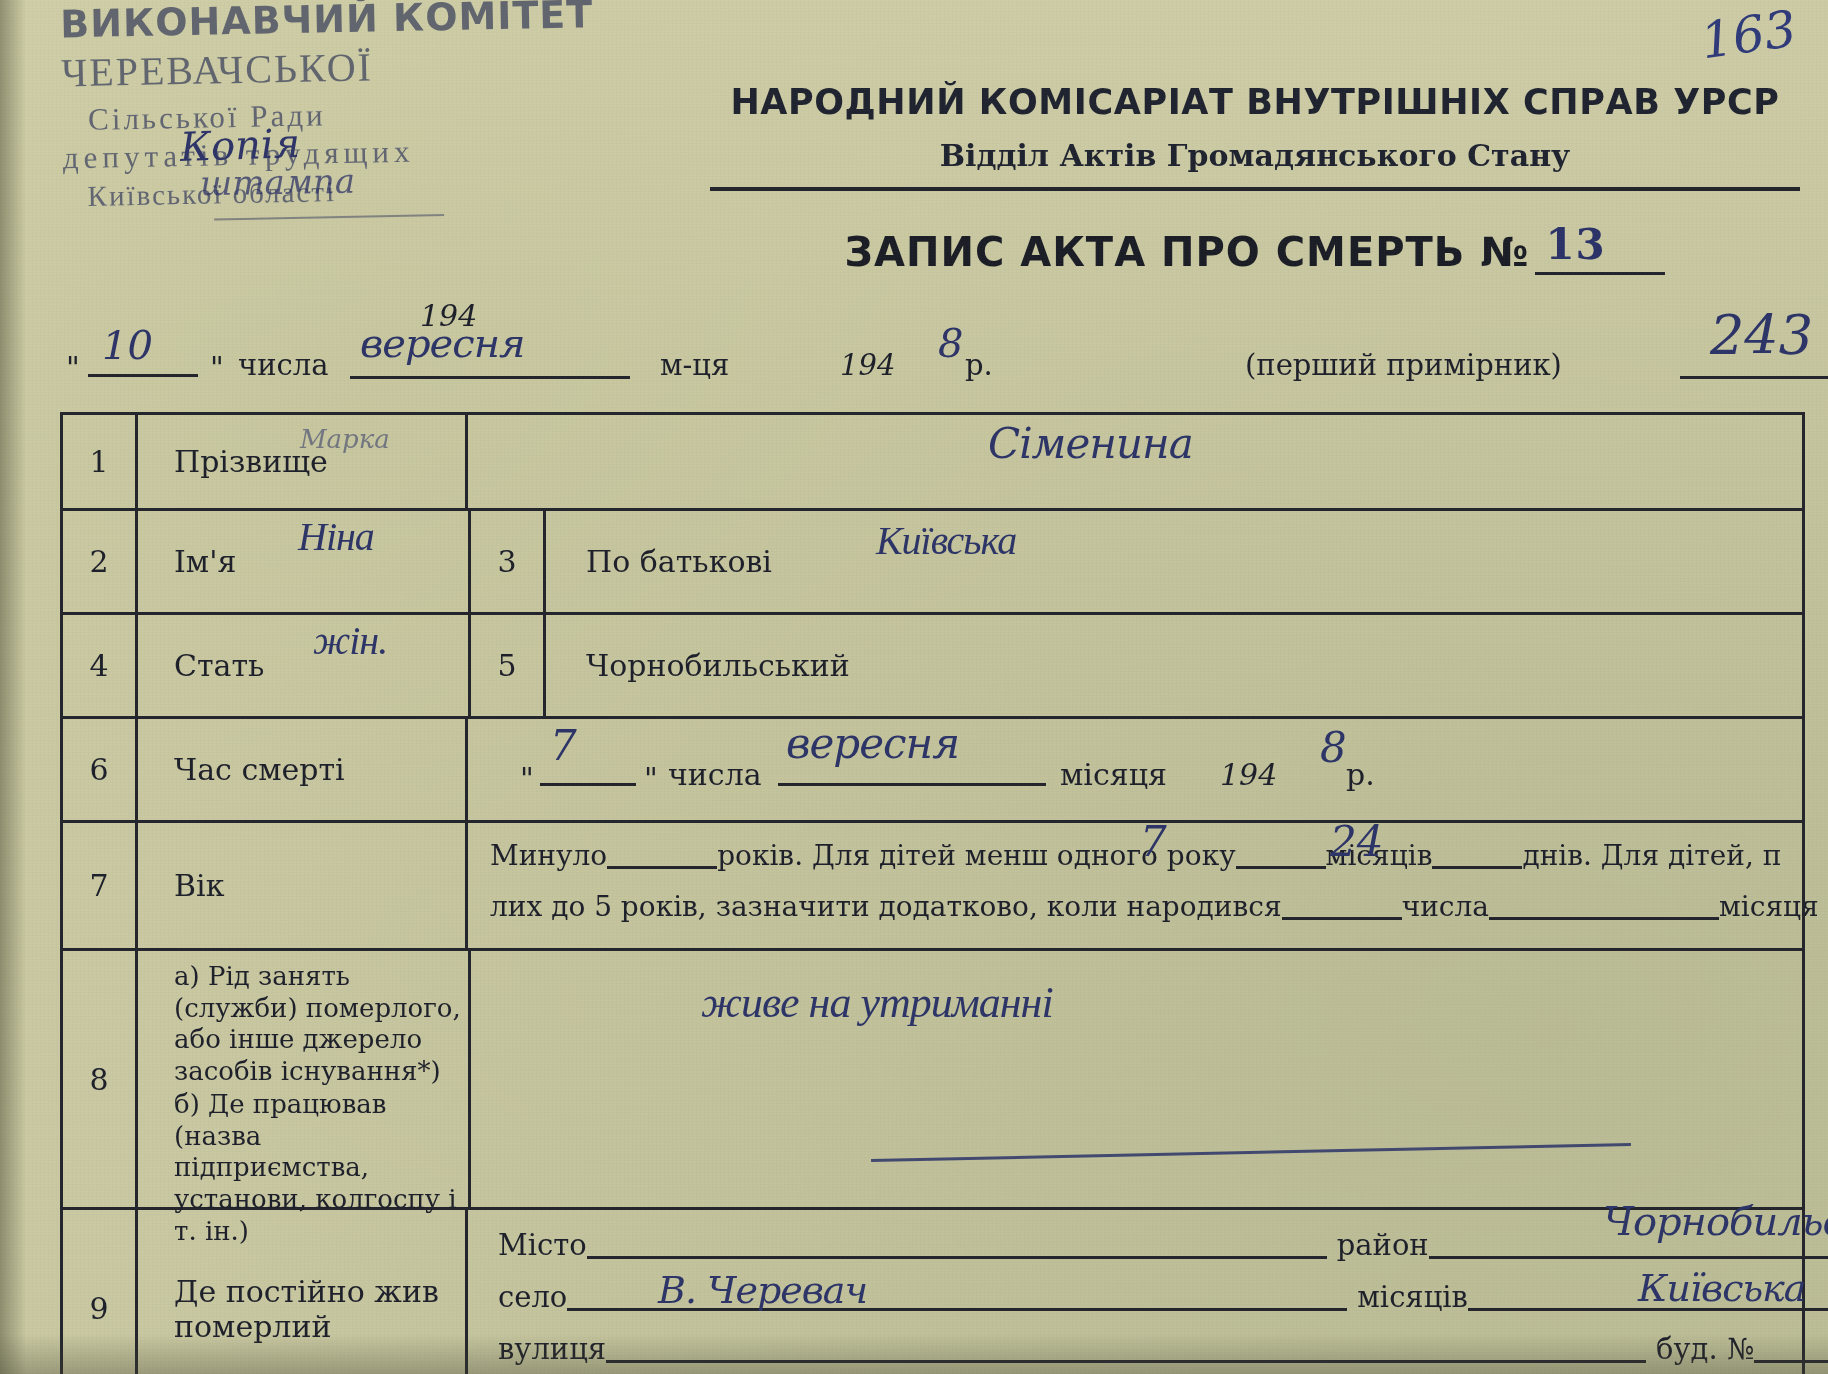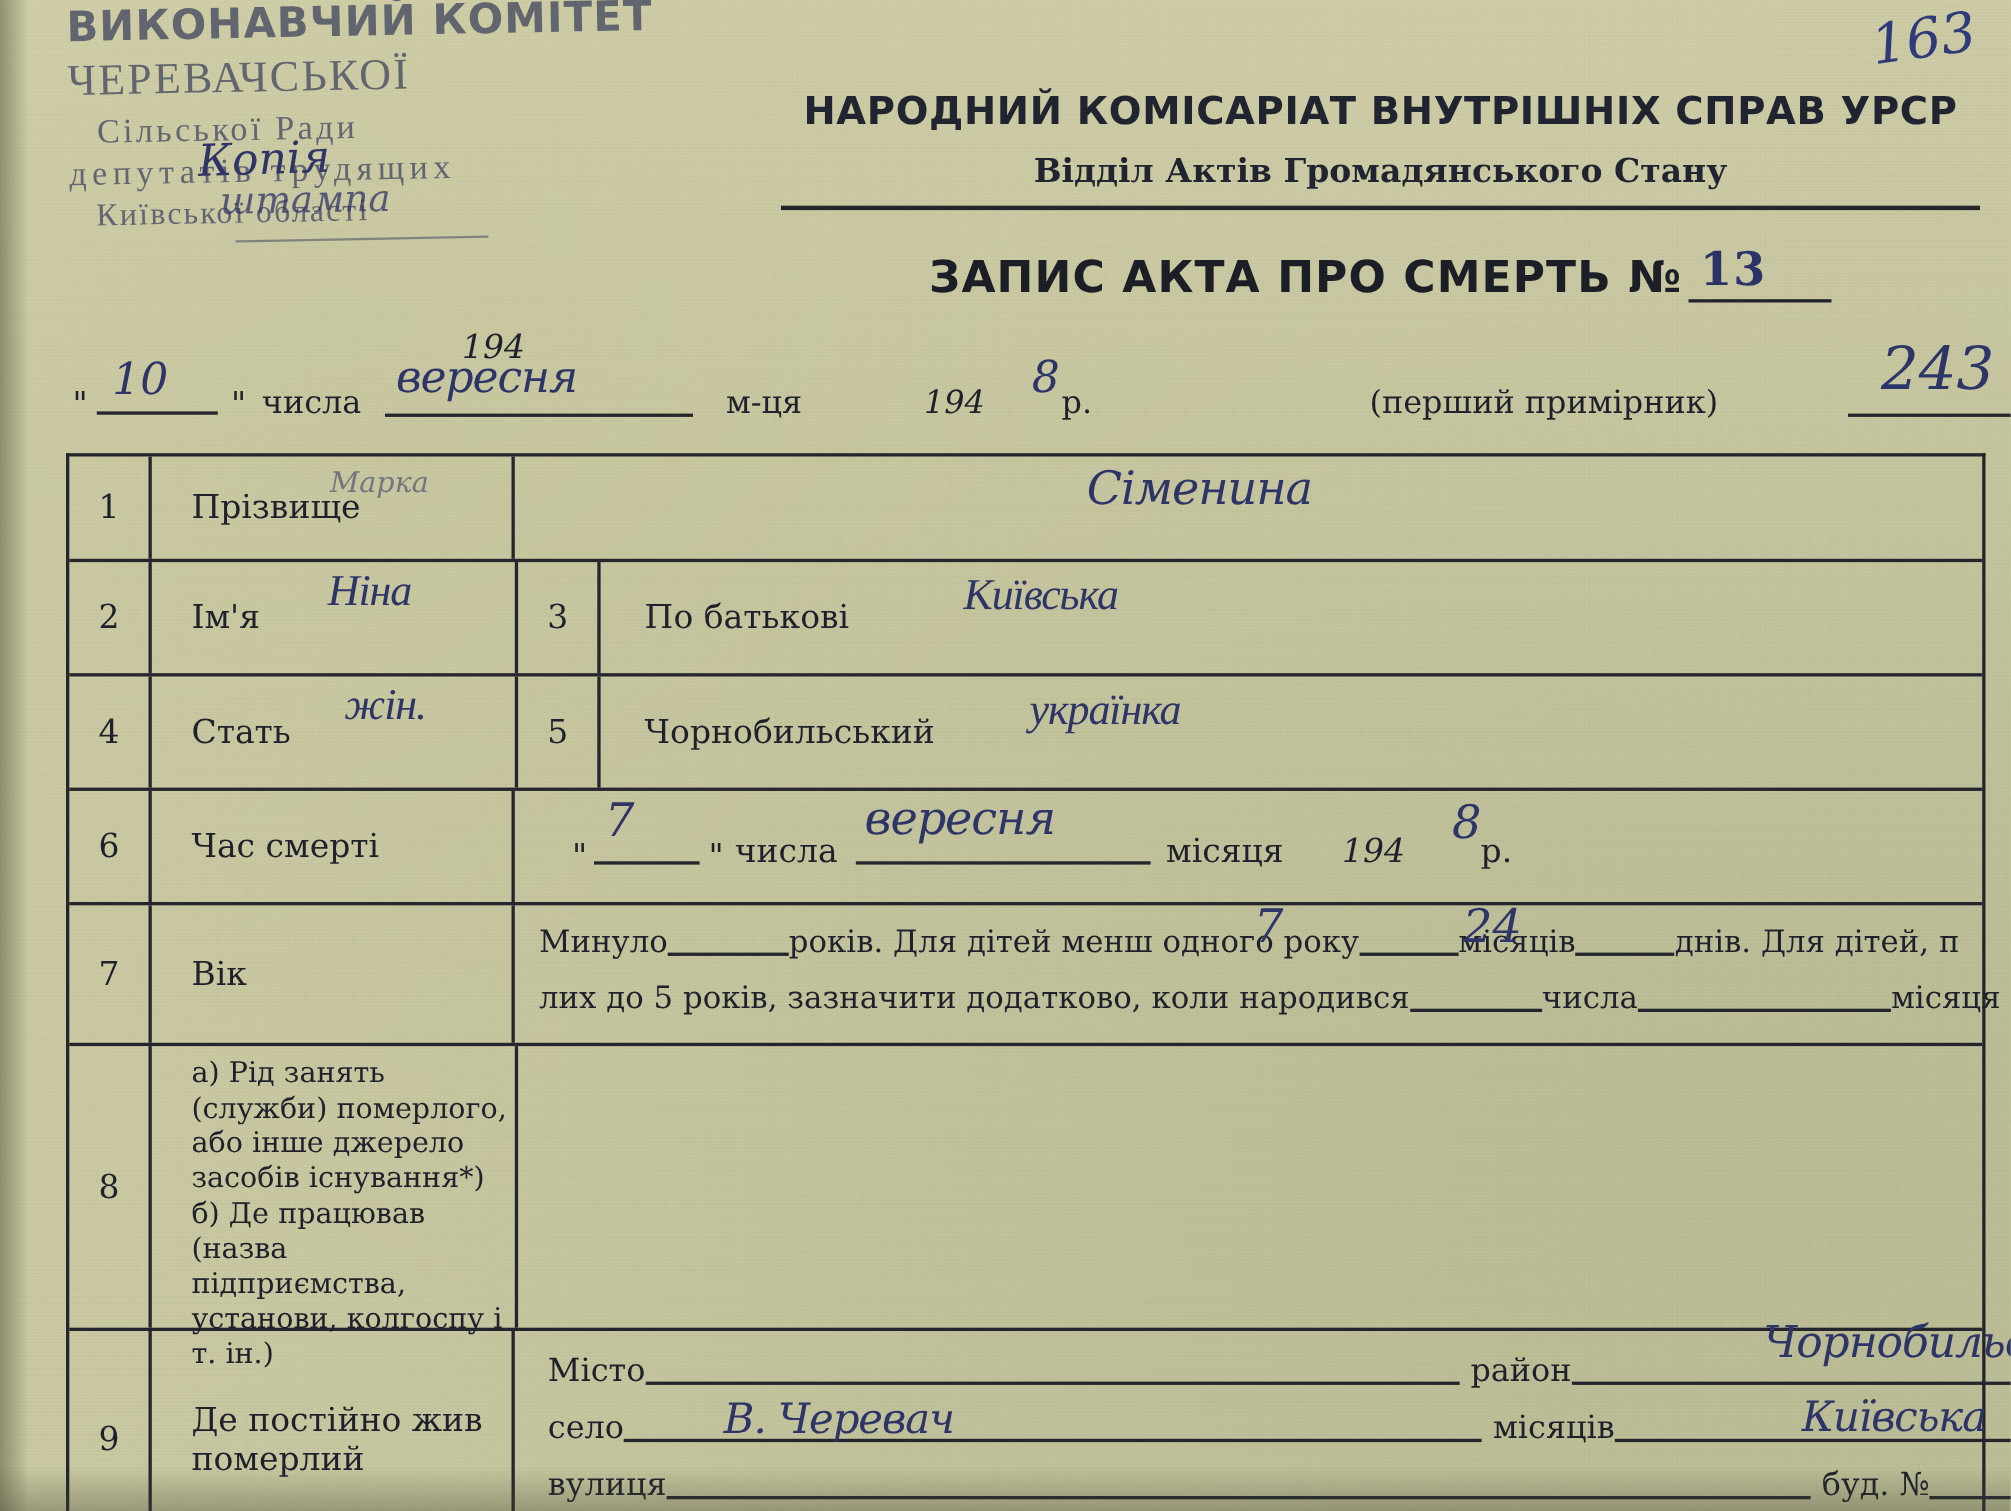--- a/index.html
+++ b/index.html
@@ -404,23 +404,20 @@
     <div class="row r2">
       <div class="c-num">4</div>
       <div class="cell-a">
         <div class="wr">
           <span class="sublabel">Стать</span>
           <span class="hw-a sq" style="left:175px;">жін.</span>
         </div>
       </div>
       <div class="c-num2">5</div>
       <div class="cell-b">Чорнобильський</div>
-      <div class="cell-c">
-        <span class="hw-b sq" style="left:80px;">українка</span>
-      </div>
     </div>
 
     <div class="row r6">
       <div class="c-num">6</div>
       <div class="c-lbl">Час смерті</div>
       <div class="c-val">
         <div class="inner">
           <span class="q1">"</span>
           <span class="bl-day"></span>
           <span class="hw-day">7</span>
@@ -452,20 +449,29 @@
     </div>
 
     <div class="row r8">
       <div class="c-num">
         <span>8</span>
       </div>
       <div class="col-lbl">
         <div class="sub a">а) Рід занять (служби) померлого, або інше джерело засобів існування*)</div>
         <div class="sub b">б) Де працював (назва підприємства, установи, колгоспу і т. ін.)</div>
       </div>
+      <div class="col-val">
+        <div class="va">
+          <span class="hw-occ sq">живе на утриманні</span>
+        </div>
+        <div class="vb">
+          <span class="strike"></span>
+          <span class="hwtext" style="left:240px; top:20px; font-size:40px;"></span>
+        </div>
+      </div>
     </div>
 
     <div class="row r9">
       <div class="c-num">9</div>
       <div class="c-lbl">Де постійно жив померлий</div>
       <div class="c-val">
 
         <div class="ln">
           <span>Місто</span><span class="u" style="width:740px;"></span><span style="margin-left:10px;">район</span><span class="u" style="width:430px;"></span>
           <span class="hwv sq" style="left:1105px; top:-30px; font-size:40px;">Чорнобильський</span>

